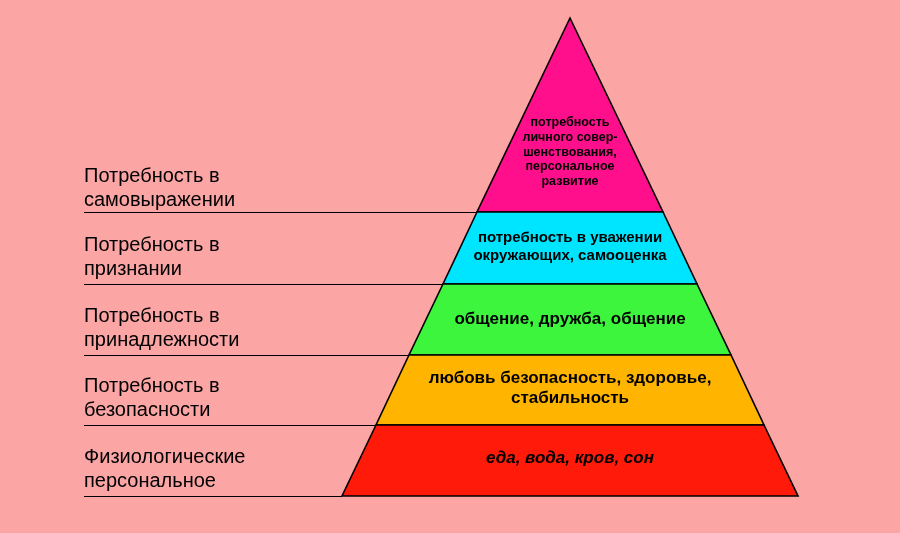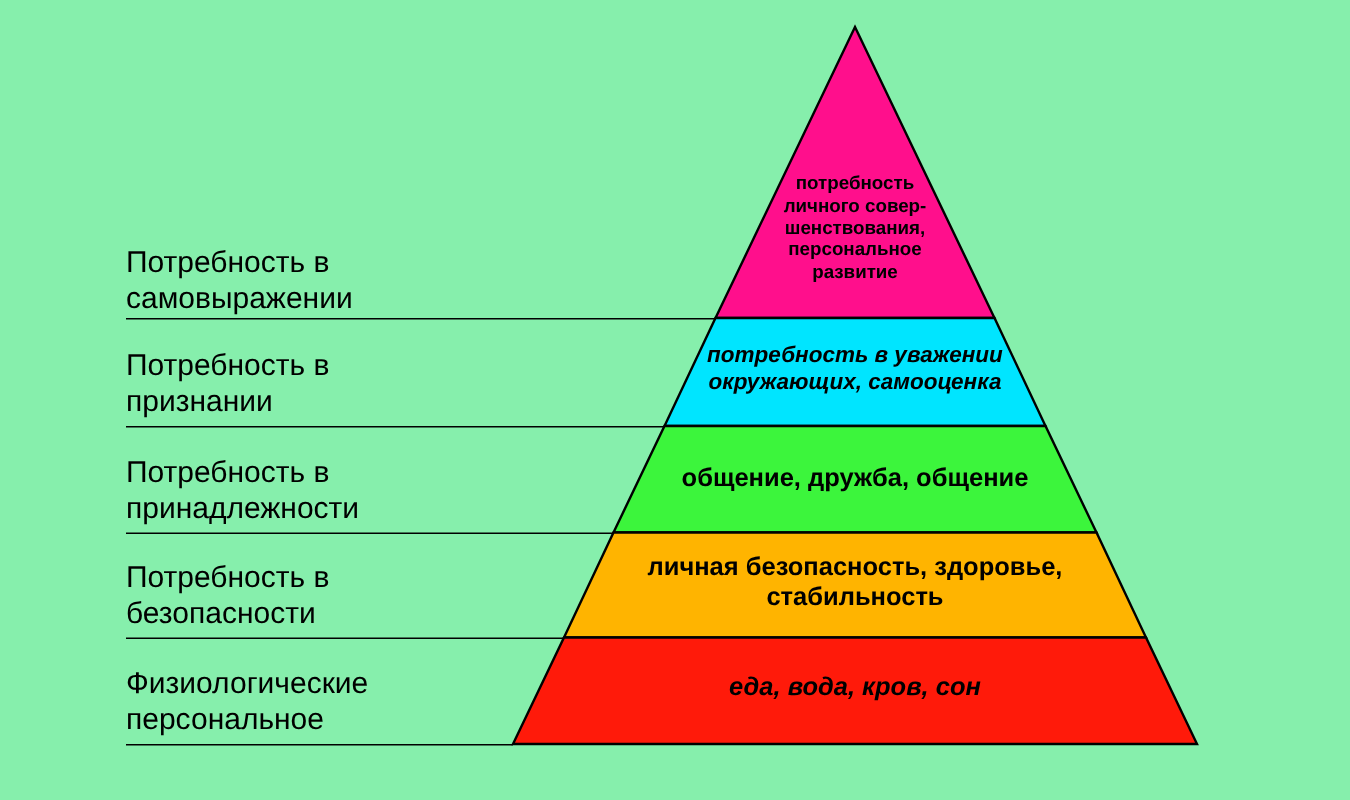--- a/index.html
+++ b/index.html
@@ -4,21 +4,21 @@
 <style>
   html, body {
     margin: 0;
     padding: 0;
     background: #ffffff;
   }
   #canvas {
     position: relative;
     width: 900px;
     height: 533px;
-    background: #86efac;
+    background: #fca5a5;
     font-family: "Liberation Sans", sans-serif;
     overflow: hidden;
   }
 
   
   #pyramid {
     position: absolute;
     left: 0;
     top: 0;
     width: 900px;
@@ -33,21 +33,21 @@
     line-height: 1.18;
     pointer-events: none;
     white-space: pre-line;
   }
 
   
   .level-text.apex {
     font-size: 12.5px;
     font-weight: bold;
   }
-  .level-text.t1 { font-size: 15px; font-style: italic; }
+  .level-text.t1 { font-size: 15px; }
   .level-text.t2 { font-size: 17px; }
   .level-text.t3 { font-size: 17px; }
   .level-text.t4 { font-size: 17px; }
 
   
   .label {
     position: absolute;
     color: #000000;
     font-size: 20px;
     line-height: 1.22;
@@ -82,21 +82,21 @@
 личного совер-
 шенствования,
 персональное
 развитие</div>
 
   <div class="level-text t1" style="left:440px; top:228px; width:260px;">потребность в уважении
 окружающих, самооценка</div>
 
   <div class="level-text t2" style="left:405px; top:309px; width:330px;">общение, дружба, общение</div>
 
-  <div class="level-text t3" style="left:372px; top:368px; width:396px;">личная безопасность, здоровье,
+  <div class="level-text t3" style="left:372px; top:368px; width:396px;">любовь безопасность, здоровье,
 стабильность</div>
 
   <div class="level-text t4" style="left:338px; top:448px; width:464px;font-style:italic;">еда, вода, кров, сон</div>
 
   <div class="label" style="left:84px; top:163px; width:250px;">Потребность в
 самовыражении</div>
   <div class="leader" style="left:84px; top:212px; width:393px;"></div>
 
   <div class="label" style="left:84px; top:232px; width:250px;">Потребность в
 признании</div>

